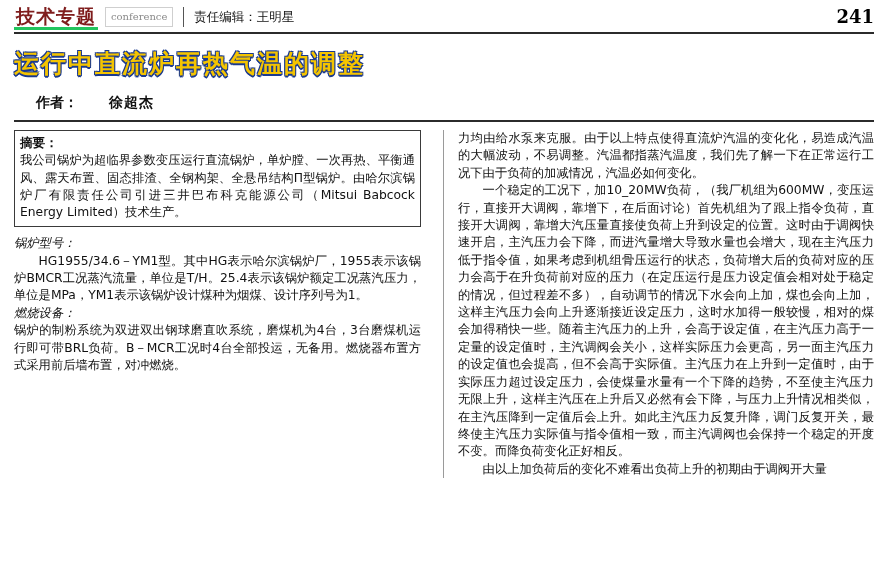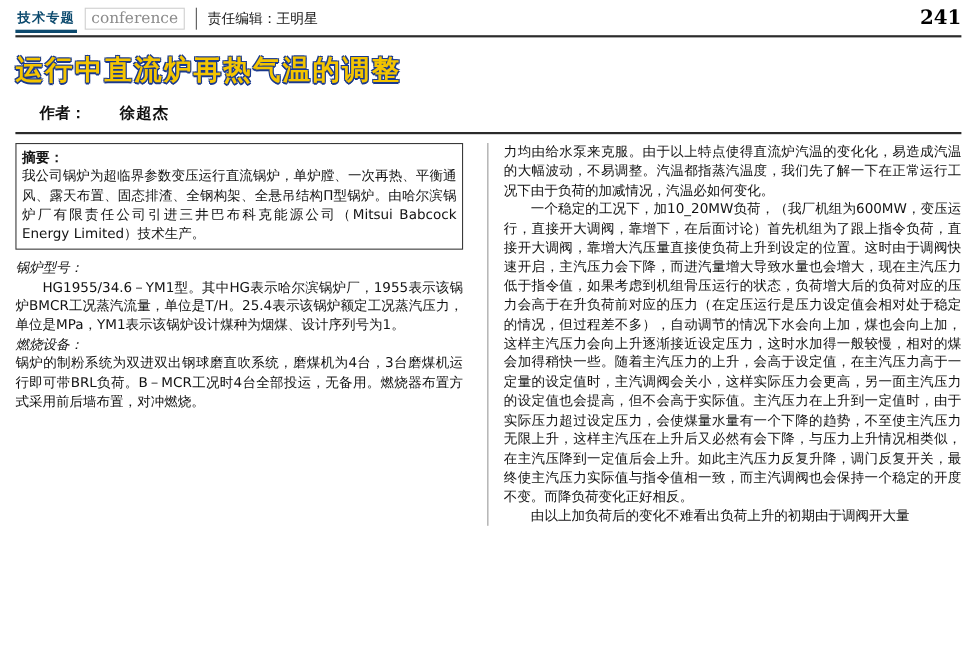--- a/index.html
+++ b/index.html
@@ -24,31 +24,31 @@
   
   .header {
     position: relative;
     height: 26px;
     display: flex;
     align-items: center;
     margin-top: 4px;
   }
   .brand-box {
     background: #ffffff;
-    color: #0c4a6e;
-    font-weight: bold;
-    font-size: 12px;
+    color: #7f1d1d;
+    font-weight: bold;
+    font-size: 19px;
     letter-spacing: 1px;
     padding: 0 2px;
-    border-bottom: 3px solid #0c4a6e;
+    border-bottom: 3px solid #22c55e;
     line-height: 22px;
   }
   .brand-latin {
     margin-left: 7px;
-    font-size: 14px;
+    font-size: 10px;
     color: #8a8a8a;
     border: 1px solid #cfcfcf;
     padding: 1px 5px;
     line-height: 16px;
     font-family: "DejaVu Serif", "Liberation Serif", serif;
   }
   .header-divider {
     width: 1px;
     height: 20px;
     background: #555;

